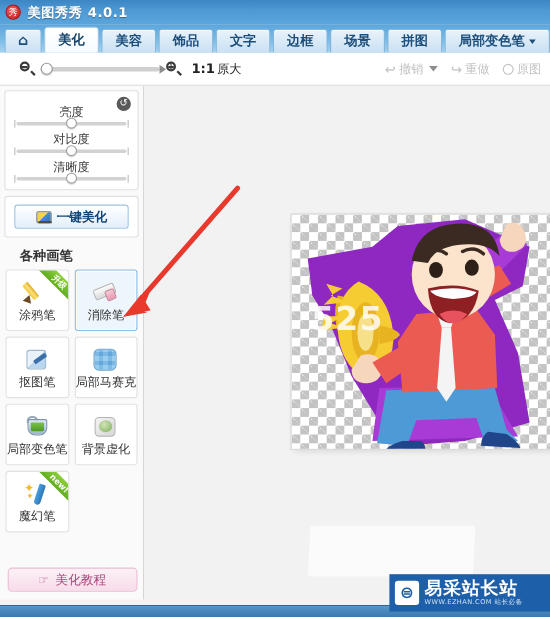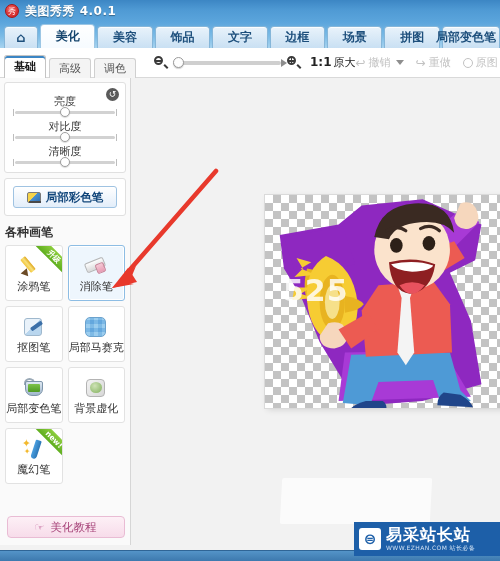--- a/index.html
+++ b/index.html
@@ -30,21 +30,21 @@
     text-shadow: 0 1px 1px rgba(0,0,0,.35); letter-spacing: .5px;
   }
 
   
   .tabbar {
     position: absolute; left: 0; top: 22px; width: 500px; height: 26px;
     background: linear-gradient(to bottom, #5ba5dc 0%, #7bbbe6 55%, #a7d3ef 100%);
     display: flex; align-items: flex-end; padding-left: 4px; gap: 2px;
   }
   .tab {
-    height: 22px; min-width: 40px; padding: 0 26px;
+    height: 22px; min-width: 40px; padding: 0 12px;
     border-radius: 4px 4px 0 0;
     background: linear-gradient(to bottom, #e9f3fb, #c9e0f3);
     color: #1d4f7c; font-size: 12px; font-weight: bold;
     display: flex; align-items: center; justify-content: center;
     border: 1px solid #85b6d9; border-bottom: none;
     box-shadow: inset 0 1px 0 rgba(255,255,255,.8);
     white-space: nowrap;
   }
   .tab.home { padding: 0 8px; min-width: 34px; }
   .tab.active {
@@ -168,21 +168,21 @@
     background: linear-gradient(135deg,#f6d34a 0%,#f6d34a 45%,#4a8fd1 46%,#2f6fae 100%);
     border: 1px solid #7a7a7a; position: relative; flex: 0 0 auto;
   }
   .magic-ico::after {
     content: ""; position: absolute; left: 1px; bottom: -1px;
     width: 12px; height: 2px; background: #4a4a4a;
   }
 
   .section-title {
     font-size: 12px; font-weight: bold; color: #333;
-    margin: 8px 0 4px 5px;
+    margin: 8px 0 4px 18px;
   }
 
   .brushgrid {
     display: grid; grid-template-columns: 1fr 1fr; gap: 5px;
     padding: 0 5px;
   }
   .brush {
     position: relative; height: 56px; background: #ffffff;
     border: 1px solid #e2e2e2; border-radius: 3px;
     display: flex; flex-direction: column; align-items: center; justify-content: center;
@@ -404,31 +404,20 @@
     <div class="tab">
       <span>拼图</span>
     </div>
     <div class="tab">
       <span>局部变色笔</span>
       <span class="caret"></span>
     </div>
   </div>
 
   <div class="toolbar">
-    <div class="subtabs">
-      <div class="subtab active">
-        <span>基础</span>
-      </div>
-      <div class="subtab">
-        <span>高级</span>
-      </div>
-      <div class="subtab">
-        <span>调色</span>
-      </div>
-    </div>
 
     <div class="zoomgroup">
       <div class="mag">
         <span class="lens"></span>
           <span class="minus-h"></span>
           <span class="handle"></span>
       </div>
       <div class="slider-track">
         <span class="knob"></span>
         <span class="arrow-end"></span>
@@ -491,21 +480,21 @@
           <span class="tick-l"></span>
             <span class="tick-r"></span>
           <span class="aknob"></span>
         </div>
       </div>
     </div>
 
     <div class="beautify-card">
       <div class="beautify-btn">
         <span class="magic-ico"></span>
-        <span>局部彩色笔</span>
+        <span>一键美化</span>
       </div>
     </div>
 
     <div class="section-title">各种画笔</div>
 
     <div class="brushgrid">
 
       <div class="brush">
         <span class="badge">升级</span>
         <span class="bico">

